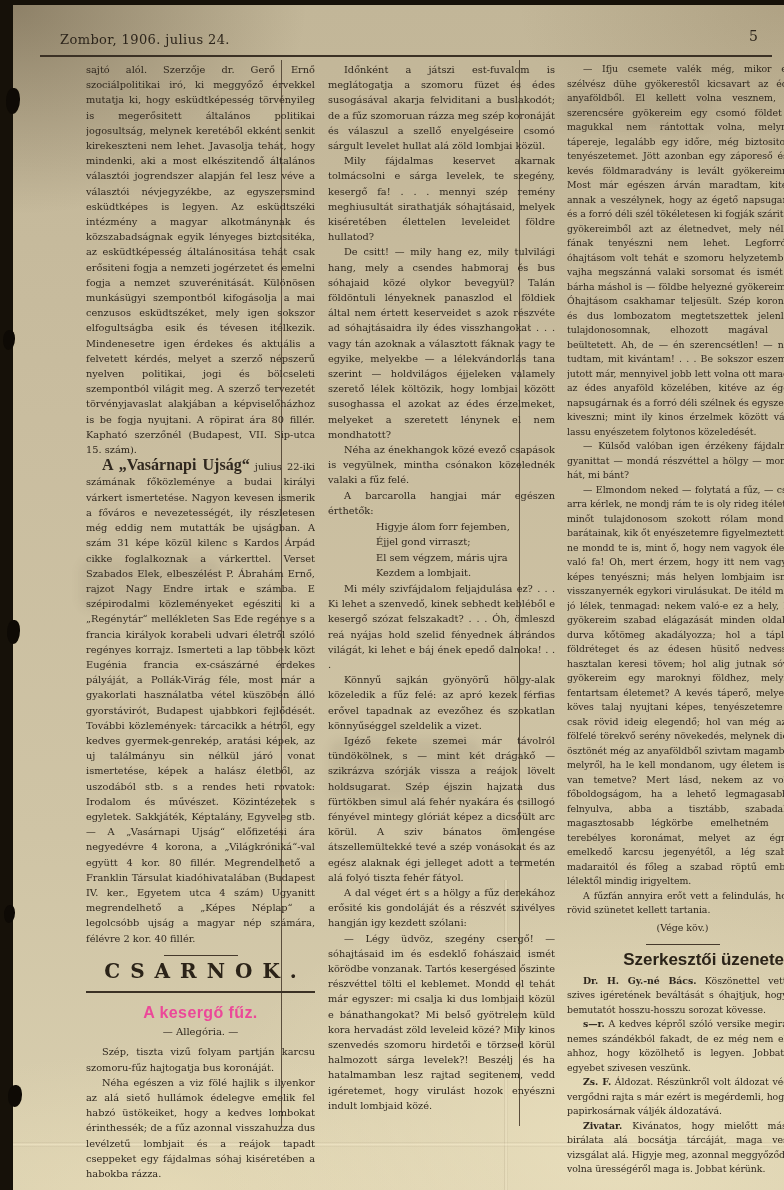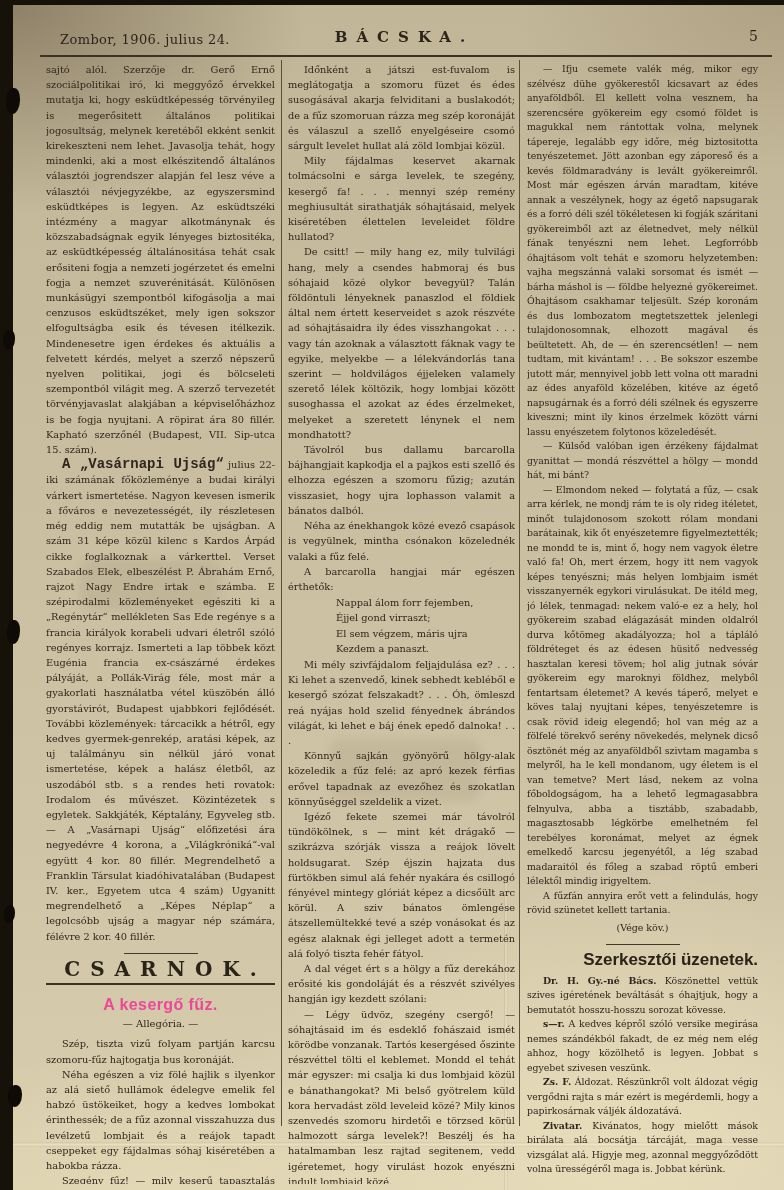--- a/index.html
+++ b/index.html
@@ -35,35 +35,35 @@
   .pagenum{position:absolute;right:4px;top:0;font-size:14px;}
   .header-rule{position:absolute;left:40px;right:12px;top:55px;height:2px;background:#3b3125;}
 
   .divider{position:absolute;top:60px;width:1px;background:#5a4d3c;}
   .d1{left:281px;height:1066px;}
   .d2{left:519px;height:1066px;}
 
   .col{
     position:absolute;top:62px;color:#2f271e;
     font-size:9.8px;line-height:15.2px;text-align:justify;
-    overflow:hidden;height:1122px;
+    overflow:hidden;height:1122px;margin-left:40px;
   }
   .col1{left:46px;width:229px;}
   .col2{left:288px;width:227px;}
   .col3{left:527px;width:231px;font-size:9.4px;line-height:14.5px;letter-spacing:-0.05px;}
 
   p{margin:0;text-indent:16px;}
   p.noindent{text-indent:0;}
-  .lead{font-family:Liberation Mono, monospace;font-weight:bold;font-size:14px;}
+  .lead{font-family:Liberation Serif, serif;font-weight:bold;font-size:16px;}
 
   .small-rule{width:74px;height:1px;background:#45392c;margin:9px auto 8px;}
   .csarnok{
     margin-top:8px;text-align:center;font-weight:bold;font-size:20px;
     letter-spacing:10px;text-indent:10px;color:#2b2318;
-    border-bottom:2px solid #3b3125;padding-bottom:6px;
+    border-bottom:2px solid #3b3125;padding-bottom:12px;
   }
   .story-title{
     text-align:center;font-family:"Liberation Sans",sans-serif;font-weight:bold;
     font-size:16px;margin-top:12px;color:#ec4899;letter-spacing:0.4px;
   }
   .story-sub{text-align:center;font-size:10px;margin:4px 0 5px;}
   .verse{margin:1px 0 1px 48px;text-align:left;}
   .vege{text-align:center;text-indent:0;font-size:9.5px;margin-top:3px;}
   .editor-title{
     text-align:right;font-family:"Liberation Sans",sans-serif;font-weight:bold;
@@ -82,21 +82,20 @@
 <div class="edge-blot" style="left:8px;top:1085px;width:14px;height:22px;"></div>
 
 <div class="ghost" style="left:330px;top:740px;width:150px;height:60px;"></div>
 <div class="ghost" style="left:80px;top:560px;width:140px;height:50px;"></div>
 <div class="ghost" style="left:560px;top:90px;width:150px;height:40px;"></div>
 <div class="crease-v"></div>
 <div class="crease-h"></div>
 
 <div class="header">
   <span class="date">Zombor, 1906. julius 24.</span>
-  <span class="masthead">BÁCSKA.</span>
   <span class="pagenum">5</span>
 </div>
 <div class="header-rule"></div>
 
 <div class="divider d1"></div>
 <div class="divider d2"></div>
 
 <div class="col col1">
   <p class="noindent">sajtó alól. Szerzője dr. Gerő Ernő szociálpolitikai iró, ki meggyőző érvekkel mutatja ki, hogy esküdtképesség törvényileg is megerősitett általános politikai jogosultság, melynek keretéből ekként senkit kirekeszteni nem lehet. Javasolja tehát, hogy mindenki, aki a most elkészitendő általános választói jogrendszer alapján fel lesz véve a választói névjegyzékbe, az egyszersmind esküdtképes is legyen. Az esküdtszéki intézmény a magyar alkotmánynak és közszabadságnak egyik lényeges biztositéka, az esküdtképesség általánositása tehát csak erősiteni fogja a nemzeti jogérzetet és emelni fogja a nemzet szuverénitását. Különösen munkásügyi szempontból kifogásolja a mai cenzusos esküdtszéket, mely igen sokszor elfogultságba esik és tévesen itélkezik. Mindenesetre igen érdekes és aktuális a felvetett kérdés, melyet a szerző népszerű nyelven politikai, jogi és bölcseleti szempontból világit meg. A szerző tervezetét törvényjavaslat alakjában a képviselőházhoz is be fogja nyujtani. A röpirat ára 80 fillér. Kapható szerzőnél (Budapest, VII. Sip-utca 15. szám).</p>
   <p><b class="lead">A „Vasárnapi Ujság“</b><span> julius 22-iki számának főközleménye a budai királyi várkert ismertetése. Nagyon kevesen ismerik a főváros e nevezetességét, ily részletesen még eddig nem mutatták be ujságban. A szám 31 képe közül kilenc s Kardos Árpád cikke foglalkoznak a várkerttel. Verset Szabados Elek, elbeszélést P. Ábrahám Ernő, rajzot Nagy Endre irtak e számba. E szépirodalmi közleményeket egésziti ki a „Regénytár“ mellékleten Sas Ede regénye s a francia királyok korabeli udvari életről szóló regényes korrajz. Ismerteti a lap többek közt Eugénia francia ex-császárné érdekes pályáját, a Pollák-Virág féle, most már a gyakorlati használatba vétel küszöbén álló gyorstávirót, Budapest ujabbkori fejlődését. További közlemények: tárcacikk a hétről, egy kedves gyermek-genrekép, aratási képek, az uj találmányu sin nélkül járó vonat ismertetése, képek a halász életből, az uszodából stb. s a rendes heti rovatok: Irodalom és művészet. Közintézetek s egyletek. Sakkjáték, Képtalány, Egyveleg stb. — A „Vasárnapi Ujság“ előfizetési ára negyedévre 4 korona, a „Világkróniká“-val együtt 4 kor. 80 fillér. Megrendelhető a Franklin Társulat kiadóhivatalában (Budapest IV. ker., Egyetem utca 4 szám) Ugyanitt megrendelhető a „Képes Néplap“ a legolcsóbb ujság a magyar nép számára, félévre 2 kor. 40 fillér.</span></p>
@@ -106,28 +105,27 @@
   <div class="story-sub">— Allegória. —</div>
   <p>Szép, tiszta vizű folyam partján karcsu szomoru-fűz hajtogatja bus koronáját.</p>
   <p>Néha egészen a viz fölé hajlik s ilyenkor az alá siető hullámok édelegve emelik fel habzó üstökeiket, hogy a kedves lombokat érinthessék; de a fűz azonnal visszahuzza dus levélzetű lombjait és a reájok tapadt cseppeket egy fájdalmas sóhaj kiséretében a habokba rázza.</p>
   <p>Szegény fűz! — mily keserű tapasztalás taníthatott téged: ily hidegen tiltani vissza a rokonszenv közeledését? Mily szomoru előérzet sejteti veled, hogy az elfutó habok édelgései csak addig tartanak, mig sűrű lombjaid árnyéka meg-meghűsiti langy cseppjeiket s mihelyt egyszer leveleidet hullatod, részvétlenül fognak koronájától fosztott törzsednek elsuhanni?!</p>
 </div>
 
 <div class="col col2">
   <p>Időnként a játszi est-fuvalom is meglátogatja a szomoru füzet és édes susogásával akarja felviditani a buslakodót; de a fűz szomoruan rázza meg szép koronáját és válaszul a szellő enyelgéseire csomó sárgult levelet hullat alá zöld lombjai közül.</p>
   <p>Mily fájdalmas keservet akarnak tolmácsolni e sárga levelek, te szegény, kesergő fa! . . . mennyi szép remény meghiusultát sirathatják sóhajtásaid, melyek kiséretében élettelen leveleidet földre hullatod?</p>
   <p>De csitt! — mily hang ez, mily tulvilági hang, mely a csendes habmoraj és bus sóhajaid közé olykor bevegyül? Talán földöntuli lényeknek panaszlod el földiek által nem értett keserveidet s azok részvéte ad sóhajtásaidra ily édes visszhangokat . . . vagy tán azoknak a választott fáknak vagy te egyike, melyekbe — a lélekvándorlás tana szerint — holdvilágos éjjeleken valamely szerető lélek költözik, hogy lombjai között susoghassa el azokat az édes érzelmeket, melyeket a szeretett lénynek el nem mondhatott?</p>
-  <p>Távolról bus dallamu barcarolla bájhangjait kapkodja el a pajkos esti szellő és elhozza egészen a szomoru fűzig; azután visszasiet, hogy ujra lophasson valamit a bánatos dalból.</p>
   <p>Néha az énekhangok közé evező csapások is vegyülnek, mintha csónakon közelednék valaki a fűz felé.</p>
   <p>A barcarolla hangjai már egészen érthetők:</p>
   <div class="verse">
-    <div>Nappal álom forr fejemben,</div>
+    <div>Higyje álom forr fejemben,</div>
     <div>Éjjel gond virraszt;</div>
     <div>El sem végzem, máris ujra</div>
-    <div>Kezdem a panaszt.</div>
+    <div>Kezdem a lombjait.</div>
   </div>
   <p>Mi mély szivfájdalom feljajdulása ez? . . . Ki lehet a szenvedő, kinek sebhedt kebléből e kesergő szózat felszakadt? . . . Óh, ömleszd reá nyájas hold szelid fényednek ábrándos világát, ki lehet e báj ének epedő dalnoka! . . .</p>
   <p>Könnyű sajkán gyönyörű hölgy-alak közeledik a fűz felé: az apró kezek férfias erővel tapadnak az evezőhez és szokatlan könnyűséggel szeldelik a vizet.</p>
   <p>Igéző fekete szemei már távolról tündökölnek, s — mint két drágakő — szikrázva szórják vissza a reájok lövelt holdsugarat. Szép éjszin hajzata dus fürtökben simul alá fehér nyakára és csillogó fényével mintegy glóriát képez a dicsőült arc körül. A sziv bánatos ömlengése átszellemültekké tevé a szép vonásokat és az egész alaknak égi jelleget adott a termetén alá folyó tiszta fehér fátyol.</p>
   <p>A dal véget ért s a hölgy a fűz derekához erősité kis gondoláját és a részvét szivélyes hangján igy kezdett szólani:</p>
   <p>— Légy üdvöz, szegény csergő! — sóhajtásaid im és esdeklő fohászaid ismét körödbe vonzanak. Tartós kesergésed őszinte részvéttel tölti el keblemet. Mondd el tehát már egyszer: mi csalja ki dus lombjaid közül e bánathangokat? Mi belső gyötrelem küld kora hervadást zöld leveleid közé? Mily kinos szenvedés szomoru hirdetői e törzsed körül halmozott sárga levelek?! Beszélj és ha hatalmamban lesz rajtad segitenem, vedd igéretemet, hogy virulást hozok enyészni indult lombjaid közé.</p>
 
 </div>
 
 <div class="col col3">

